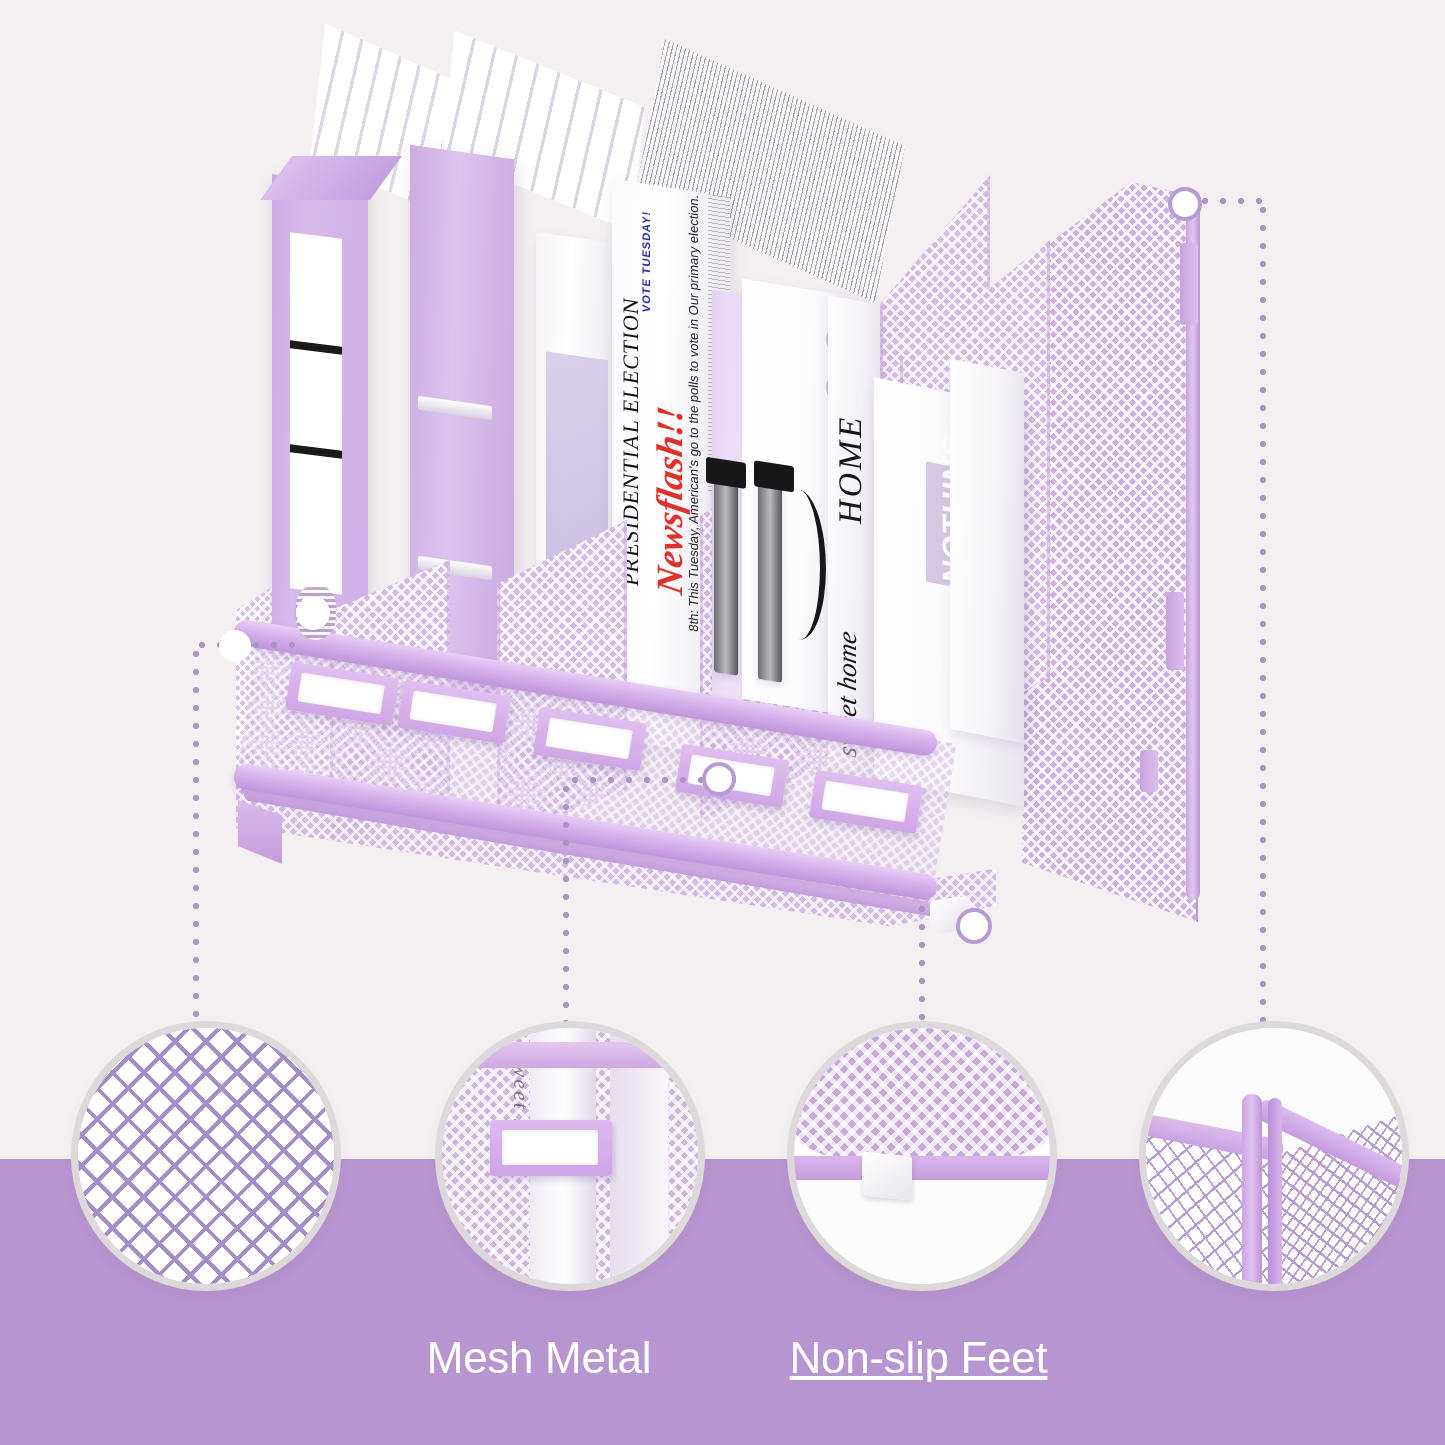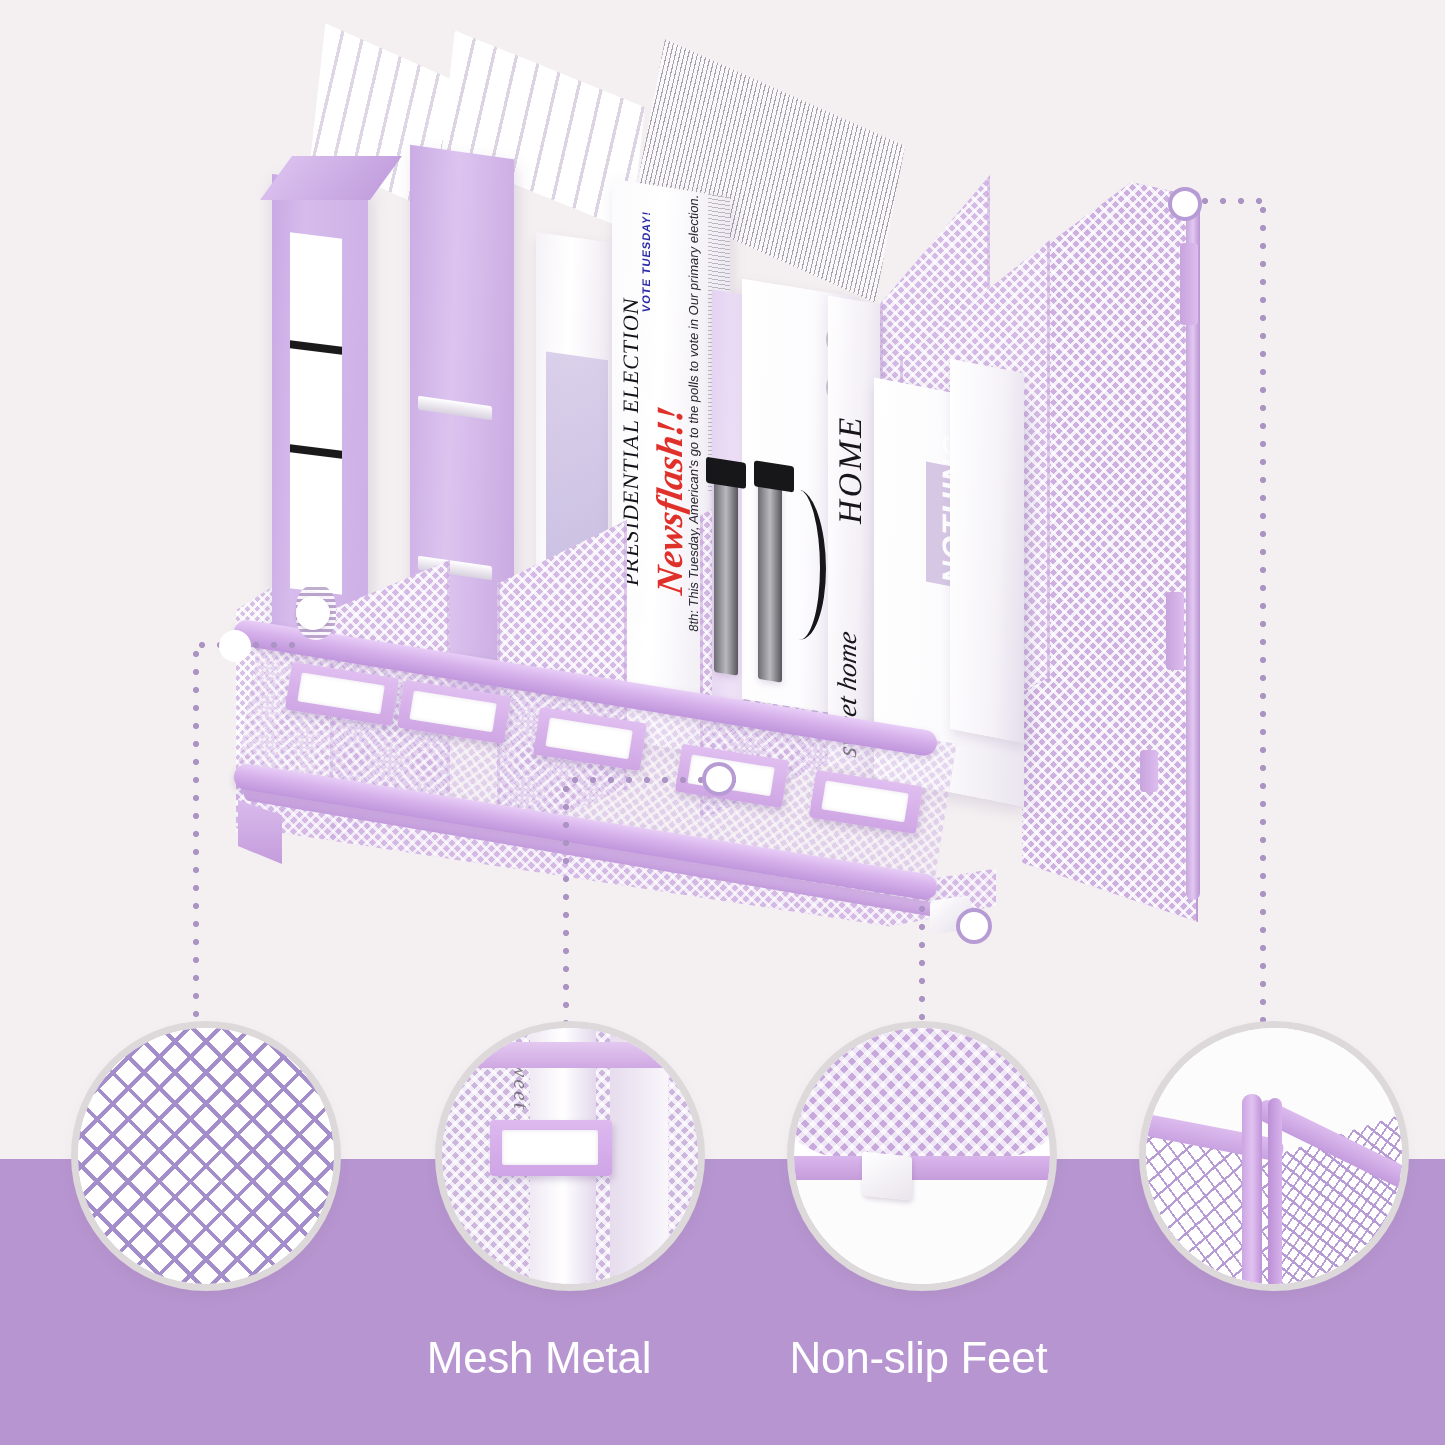--- a/index.html
+++ b/index.html
@@ -23,21 +23,21 @@
     position:absolute;left:0;top:1330px;width:1445px;height:70px;
     display:flex;align-items:flex-start;justify-content:center;
     gap:12px;z-index:40;
   }
   .feat-label{
     color:#ffffff;font-size:44px;line-height:56px;white-space:nowrap;
     text-align:center;letter-spacing:-0.3px;
   }
   .fl0{width:380px;}
   .fl1{width:350px;}
-  .fl2{width:355px;}
+  .fl2{width:355px;text-decoration:underline;}
   .fl3{width:360px;}
 
   
   .callout{
     position:absolute;border-radius:50%;
     background:#ffffff;
     box-shadow:0 0 0 7px #ddd8da, 0 6px 18px rgba(90,70,100,.13);
     overflow:hidden;z-index:30;
   }
   .c0{left:78px;top:1028px;width:256px;height:256px;}

